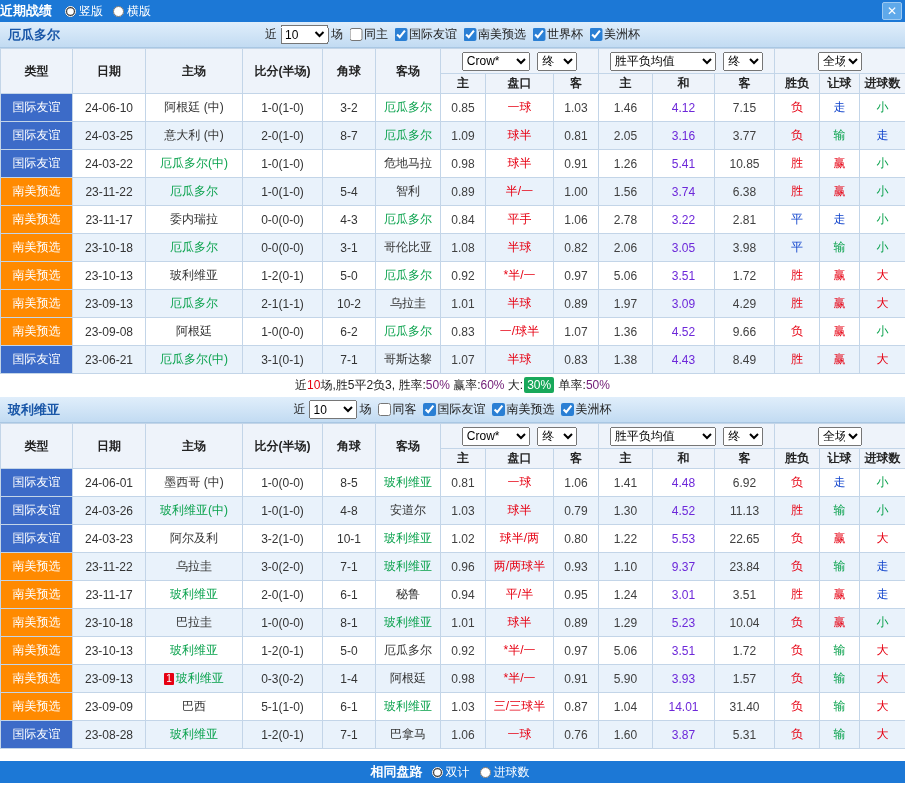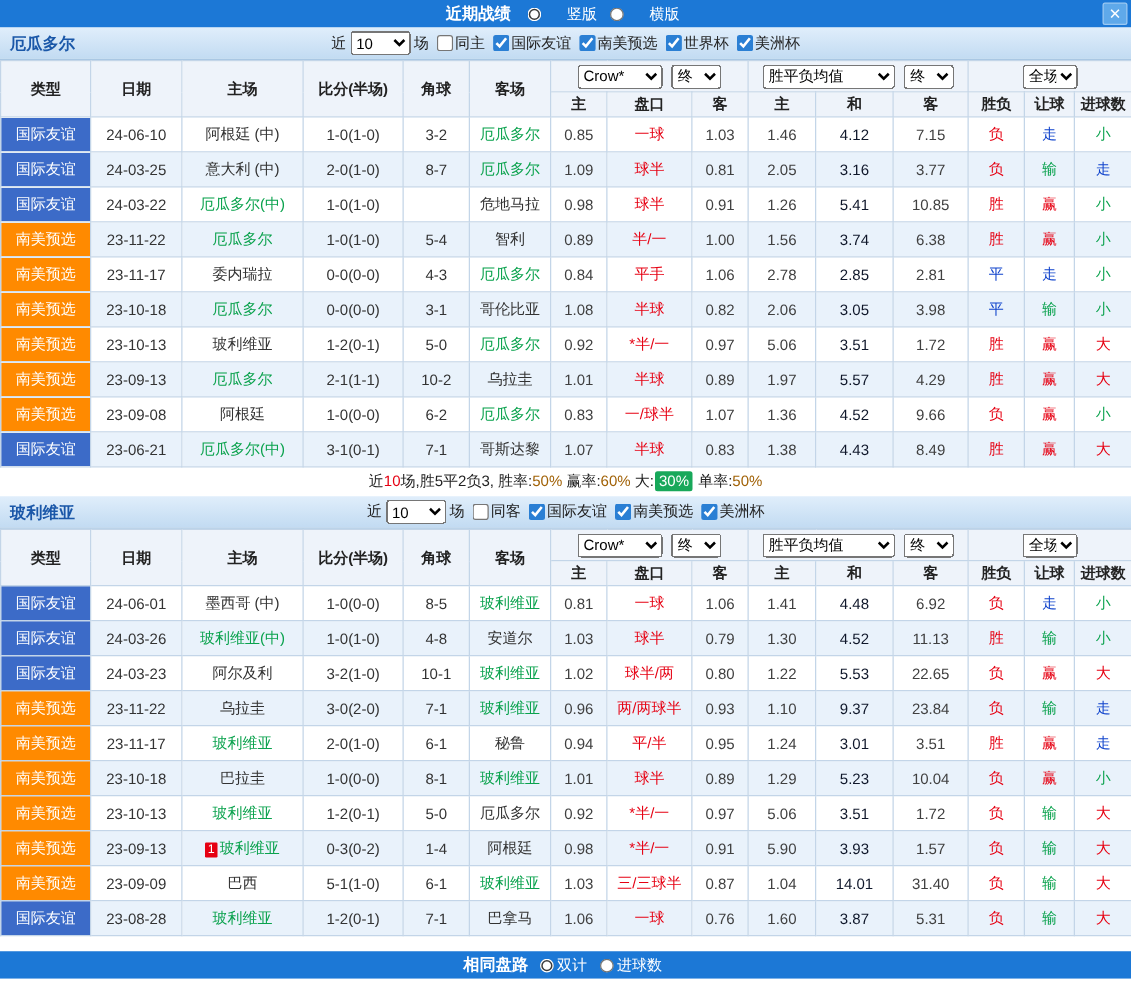--- a/index.html
+++ b/index.html
@@ -1,19 +1,19 @@
 <!DOCTYPE html>
 <html><head>
 <meta charset="utf-8">
 <style>
   *{box-sizing:border-box;margin:0;padding:0}
   html,body{width:905px;background:#fff;font-family:"Liberation Sans","DejaVu Sans",sans-serif;font-size:12px;color:#333}
-  .titlebar{height:22px;background:#1c78d6;color:#fff;position:relative;display:flex;align-items:center;justify-content:center}
+  .titlebar{height:22px;background:#1c78d6;color:#fff;position:relative;display:flex;align-items:center;justify-content:flex-start}
   .titlebar .title{font-weight:bold;font-size:13px;margin-right:8px}
-  .titlebar label{display:inline-flex;align-items:center;gap:21px;margin:0 5px;cursor:pointer}
+  .titlebar label{display:inline-flex;align-items:center;gap:3px;margin:0 5px;cursor:pointer}
   input[type=radio]{width:11px;height:11px;accent-color:#fff;margin:0}
   .close-btn{position:absolute;right:3px;top:2px;width:20px;height:18px;background:#5fa9ea;border:1px solid #9cc9f2;color:#fff;font-size:12px;line-height:14px;border-radius:2px;cursor:pointer;padding:0}
   .band{height:26px;background:linear-gradient(#e0eefb,#c2dbf2);display:flex;align-items:center;padding:0 8px;position:relative;border-bottom:1px solid #a9c7e3}
   .team-name{color:#1a57a8;font-weight:bold;font-size:13px}
   .filters{position:absolute;left:50%;transform:translateX(-50%);display:flex;align-items:center;white-space:nowrap;color:#222}
   .filters select{font-size:12px;height:19px;margin:0 3px}
   .filters label{display:inline-flex;align-items:center;cursor:pointer}
   .filters input[type=checkbox]{width:13px;height:13px;accent-color:#2a7fd4;margin:0 2px 0 6px}
   table{border-collapse:collapse;table-layout:fixed;width:905px;text-align:center}
   th,td{border:1px solid #c3d5e8;overflow:hidden;white-space:nowrap}
@@ -21,29 +21,29 @@
   tr.hrow1 th{height:25px}
   tr.hrow2 th{height:20px}
   .selcell select{font-size:12px;height:19px;margin:0 2px}
   .sel-book{width:68px}.sel-final{width:40px}.sel-wdl{width:106px}.sel-period{width:44px}.sel-count{width:48px}
   tbody td{height:28px;font-size:12px}
   tbody tr:nth-child(even){background:#e9f2fb}
   td.tag-blue{background:#3c6bc8;color:#fff}
   td.tag-orange{background:#ff8a00;color:#fff}
   td.team{color:#0aa24d}
   td.hcp{color:#e60012}
-  td.draw{color:#0f172a}
+  td.draw{color:#6d28d9}
   td.od{color:#404040}
   td.c-r{color:#e60012}
   td.c-g{color:#0aa24d}
   td.c-b{color:#1144cc}
   .redcard{display:inline-block;background:#e60012;color:#fff;font-size:10px;line-height:12px;padding:0 2px;margin-right:2px;border-radius:1px}
   .summary{height:23px;line-height:23px;text-align:center;font-size:12px;color:#222}
   .summary .s-red{color:#e60012}
-  .summary .s-blue{color:#a16207}
+  .summary .s-blue{color:#701a75}
   .summary .s-chip{background:#18a85a;color:#fff;padding:1px 3px;border-radius:2px;margin:16px 1px}
   .bottombar{height:22px;margin-top:12px;background:#1c78d6;color:#fff;display:flex;align-items:center;justify-content:center}
   .bottombar .bb-label{font-weight:bold;font-size:13px;margin-right:4px}
   .bottombar label{display:inline-flex;align-items:center;gap:3px;margin:0 5px;cursor:pointer}
 </style>
 </head>
 <body>
 
 <div class="titlebar">
   <span class="title">近期战绩</span>
@@ -207,21 +207,21 @@
           <td class="tag-orange">南美预选</td>
           <td>23-11-17</td>
           <td>委内瑞拉</td>
           <td>0-0(0-0)</td>
           <td>4-3</td>
           <td class="team">厄瓜多尔</td>
           <td class="od">0.84</td>
           <td class="hcp">平手</td>
           <td class="od">1.06</td>
           <td class="od">2.78</td>
-          <td class="draw">2.85</td>
+          <td class="draw">3.22</td>
           <td class="od">2.81</td>
           <td class="c-b">平</td>
           <td class="c-b">走</td>
           <td class="c-g">小</td>
         </tr>
         <tr>
           <td class="tag-orange">南美预选</td>
           <td>23-10-18</td>
           <td class="team">厄瓜多尔</td>
           <td>0-0(0-0)</td>
@@ -258,21 +258,21 @@
           <td class="tag-orange">南美预选</td>
           <td>23-09-13</td>
           <td class="team">厄瓜多尔</td>
           <td>2-1(1-1)</td>
           <td>10-2</td>
           <td>乌拉圭</td>
           <td class="od">1.01</td>
           <td class="hcp">半球</td>
           <td class="od">0.89</td>
           <td class="od">1.97</td>
-          <td class="draw">5.57</td>
+          <td class="draw">3.09</td>
           <td class="od">4.29</td>
           <td class="c-r">胜</td>
           <td class="c-r">赢</td>
           <td class="c-r">大</td>
         </tr>
         <tr>
           <td class="tag-orange">南美预选</td>
           <td>23-09-08</td>
           <td>阿根廷</td>
           <td>1-0(0-0)</td>

